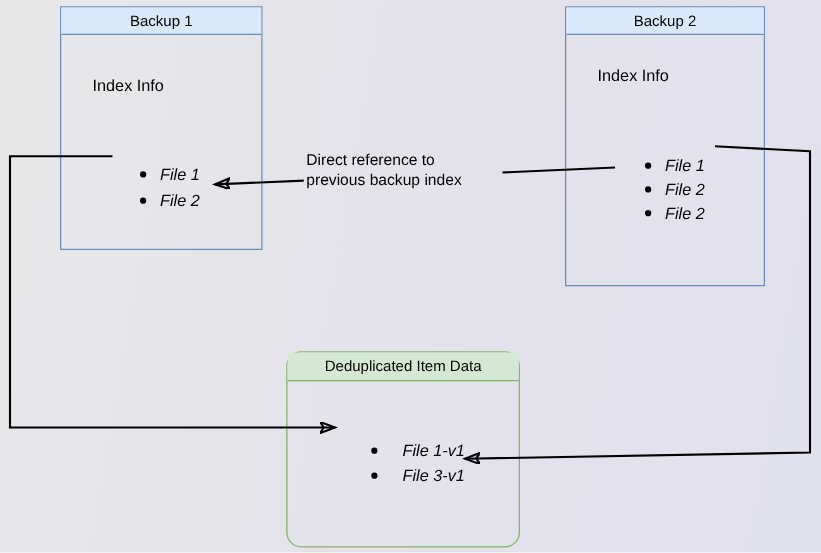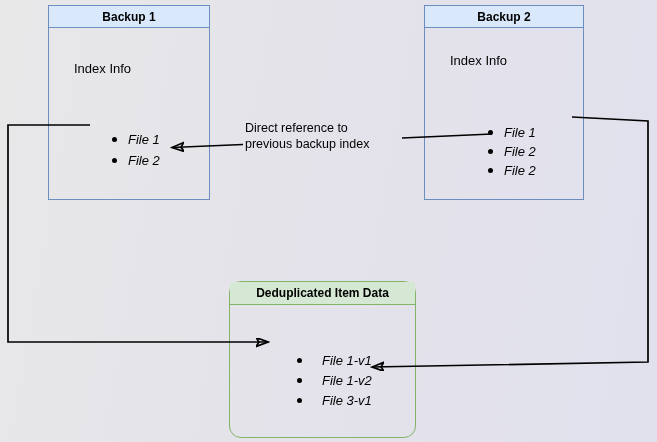--- a/index.html
+++ b/index.html
@@ -10,21 +10,21 @@
     background:linear-gradient(100deg,#e8e7e8 0%,#e4e3ea 45%,#e1e1ee 100%);
     font-family:"Liberation Sans",sans-serif;
     color:#000;
   }
   .box{position:absolute;box-sizing:border-box;border:1.5px solid;background:transparent;}
   .box.blue{border-color:#6c8ebf;}
   .box.green{border-color:#82b366;border-radius:12px;}
   .box-header{
     position:absolute;left:0;right:0;top:0;
     display:flex;align-items:center;justify-content:center;
-    font-weight:bold;font-size:12px;
+    font-weight:normal;font-size:12px;
     border-bottom:1.5px solid;
     box-sizing:border-box;
     text-align:right;
   }
   .blue .box-header{background:#dae8fc;border-color:#6c8ebf;height:22px;}
   .green .box-header{background:#d5e8d4;border-color:#82b366;height:23px;}
   .subtitle{position:absolute;font-size:13px;white-space:nowrap;}
   .file-list{position:absolute;margin:16px;padding:0;list-style:none;font-style:italic;}
   .file-list li{display:flex;align-items:center;gap:11px;font-size:13px;white-space:nowrap;}
   .row21 li{height:21px;}
@@ -51,21 +51,21 @@
         <span class="dot"></span>
         <span>File 1</span>
       </li>
       <li>
         <span class="dot"></span>
         <span>File 2</span>
       </li>
     </ul>
   </div>
 
-  <div class="box blue" style="left:424px;top:5px;width:160px;height:195px;">
+  <div class="box blue" style="left:452px;top:5px;width:160px;height:224px;">
     <div class="box-header">Backup 2</div>
     <div class="subtitle" style="left:25px;top:47px;">Index Info</div>
     <ul class="file-list row19" style="left:47px;top:101px;">
       <li>
         <span class="dot"></span>
         <span>File 1</span>
       </li>
       <li>
         <span class="dot"></span>
         <span>File 2</span>
@@ -79,24 +79,20 @@
 
   <div class="box green" style="left:229px;top:281px;width:187px;height:157px;">
     <div class="box-header">Deduplicated Item Data</div>
     <ul class="file-list row20" style="left:51px;top:52px;">
       <li>
         <span class="dot"></span>
         <span>File 1-v1</span>
       </li>
       <li>
         <span class="dot"></span>
-        <span>File 1-v2</span>
-      </li>
-      <li>
-        <span class="dot"></span>
         <span>File 3-v1</span>
       </li>
     </ul>
   </div>
 
   <svg class="connectors" width="657" height="442" viewBox="0 0 657 442">
     <defs>
       <marker id="arrow" markerWidth="14" markerHeight="10" refX="12" refY="4.5" orient="auto" markerUnits="userSpaceOnUse">
         <path d="M0 0 L12 4.5 L0 9 L3 4.5 Z" fill="#000" stroke="none"></path>
       </marker>

